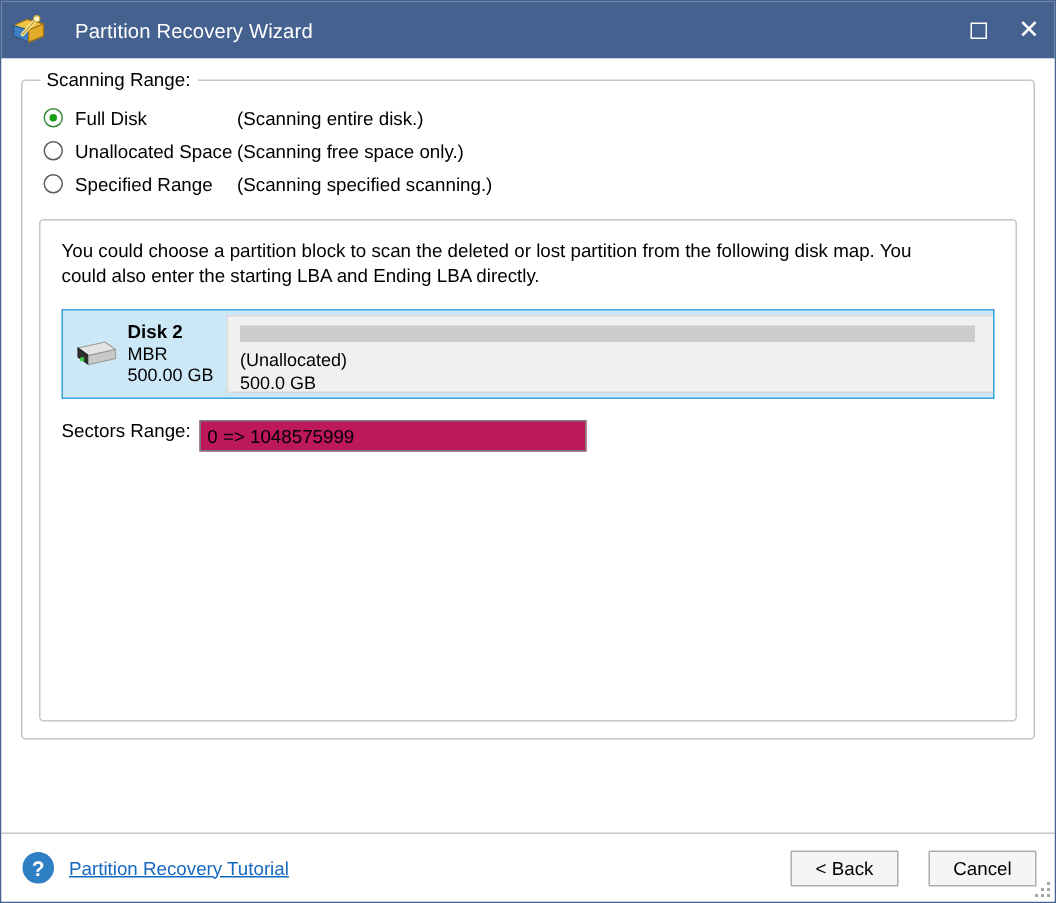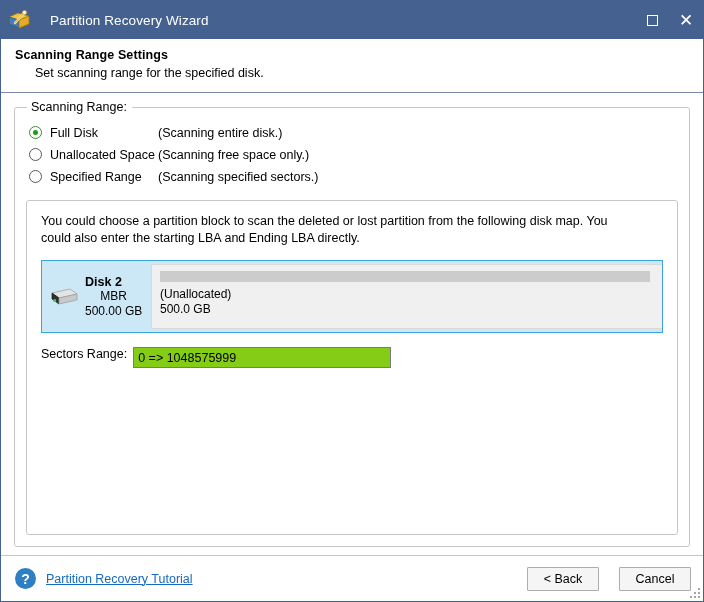--- a/index.html
+++ b/index.html
@@ -195,21 +195,21 @@
   .desc {
     font-size: 12.5px;
     line-height: 17px;
     color: #000000;
     max-width: 598px;
   }
 
   
   .disk-row {
     margin-top: 13px;
-    height: 73px;
+    height: 60px;
     box-sizing: border-box;
     border: 1px solid #3ba5dd;
     background: #cce8f7;
     display: flex;
     align-items: stretch;
     cursor: default;
   }
   .disk-info {
     width: 109px;
     flex: 0 0 auto;
@@ -229,21 +229,20 @@
     line-height: 14.5px;
   }
   .disk-name {
     font-size: 12.5px;
     font-weight: bold;
     color: #000000;
   }
   .disk-meta {
     font-size: 12px;
     color: #000000;
-    text-align: center;
   }
 
   .part-area {
     flex: 1 1 auto;
     background: #f0f0f0;
     border: 1px solid #d9d9d9;
     border-right: none;
     box-sizing: border-box;
     margin: 3px 0 3px 0;
     padding: 6px 12px 0 8px;
@@ -270,21 +269,21 @@
     font-size: 12.5px;
     color: #000000;
     margin-right: 6px;
     white-space: nowrap;
   }
   .sectors-input {
     width: 258px;
     height: 21px;
     box-sizing: border-box;
     border: 1px solid #7a7a7a;
-    background: #84cc16;
+    background: #be185d;
     font-family: "Liberation Sans", sans-serif;
     font-size: 12.5px;
     color: #000000;
     padding: 0 4px;
     outline: none;
     border-radius: 0;
   }
 
   
   .footer {
@@ -374,44 +373,40 @@
     <div class="win-buttons">
       <div class="win-btn">
         <span class="glyph-max"></span>
       </div>
       <div class="win-btn close">
         <span class="glyph-close">✕</span>
       </div>
     </div>
   </div>
 
-  <div class="header">
-    <div class="header-title">Scanning Range Settings</div>
-    <div class="header-sub">Set scanning range for the specified disk.</div>
-  </div>
 
   <div class="body-area">
     <div class="groupbox">
       <div class="group-legend">Scanning Range:</div>
 
       <div class="radios">
         <div class="radio-row checked">
           <span class="radio-mark"></span>
           <span class="radio-label primary">Full Disk</span>
           <span class="radio-hint">(Scanning entire disk.)</span>
         </div>
         <div class="radio-row">
           <span class="radio-mark"></span>
           <span class="radio-label primary">Unallocated Space</span>
           <span class="radio-hint">(Scanning free space only.)</span>
         </div>
         <div class="radio-row">
           <span class="radio-mark"></span>
           <span class="radio-label primary">Specified Range</span>
-          <span class="radio-hint">(Scanning specified sectors.)</span>
+          <span class="radio-hint">(Scanning specified scanning.)</span>
         </div>
       </div>
 
       <div class="inner-panel">
         <div class="desc">You could choose a partition block to scan the deleted or lost partition from the following disk map. You could also enter the starting LBA and Ending LBA directly.</div>
 
         <div class="disk-row">
           <div class="disk-info">
             <div class="disk-icon">
               <svg viewBox="0 0 30 22" width="30" height="22" aria-hidden="true">

